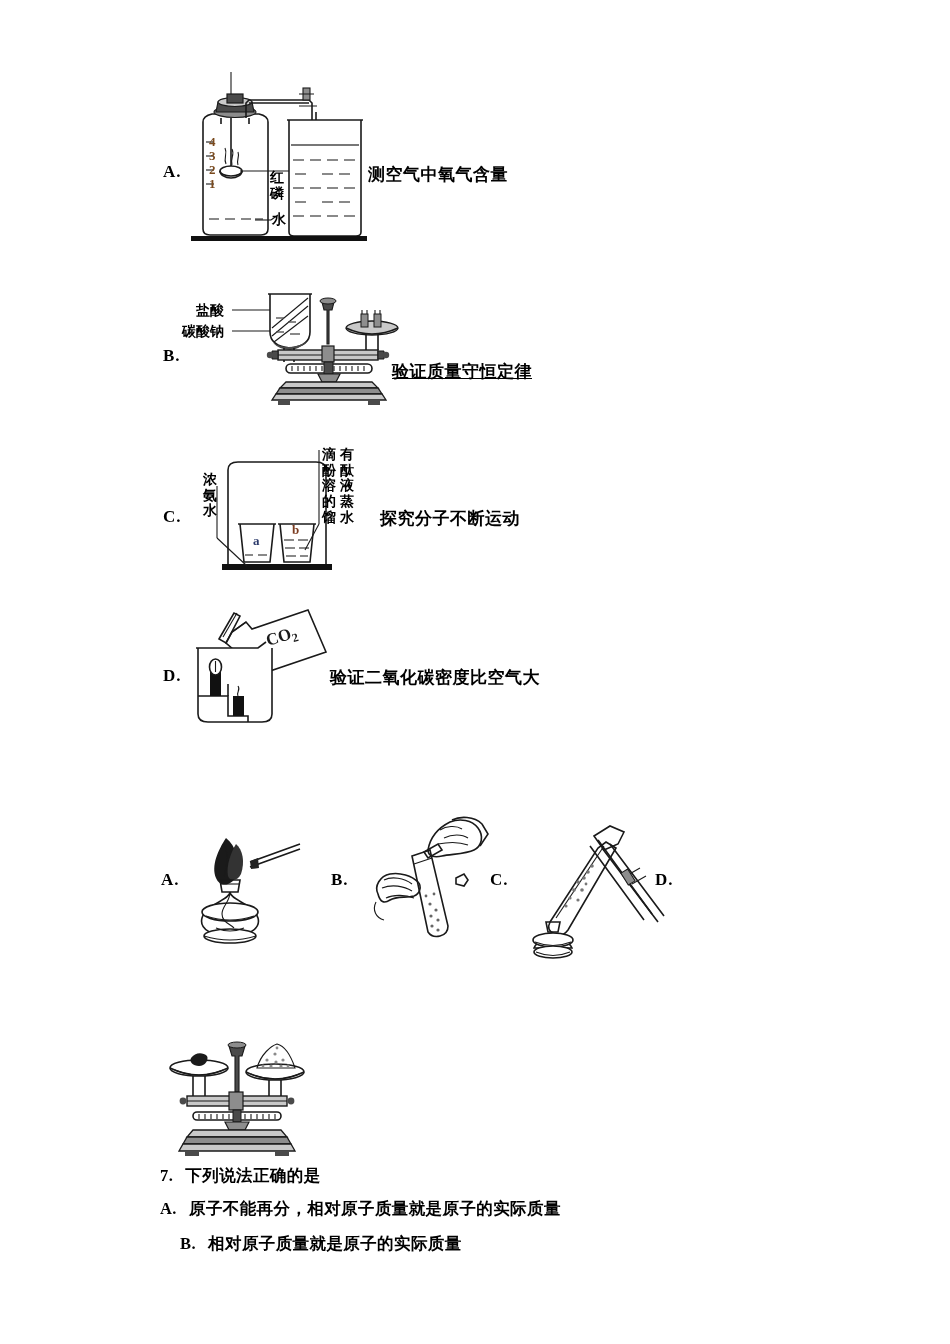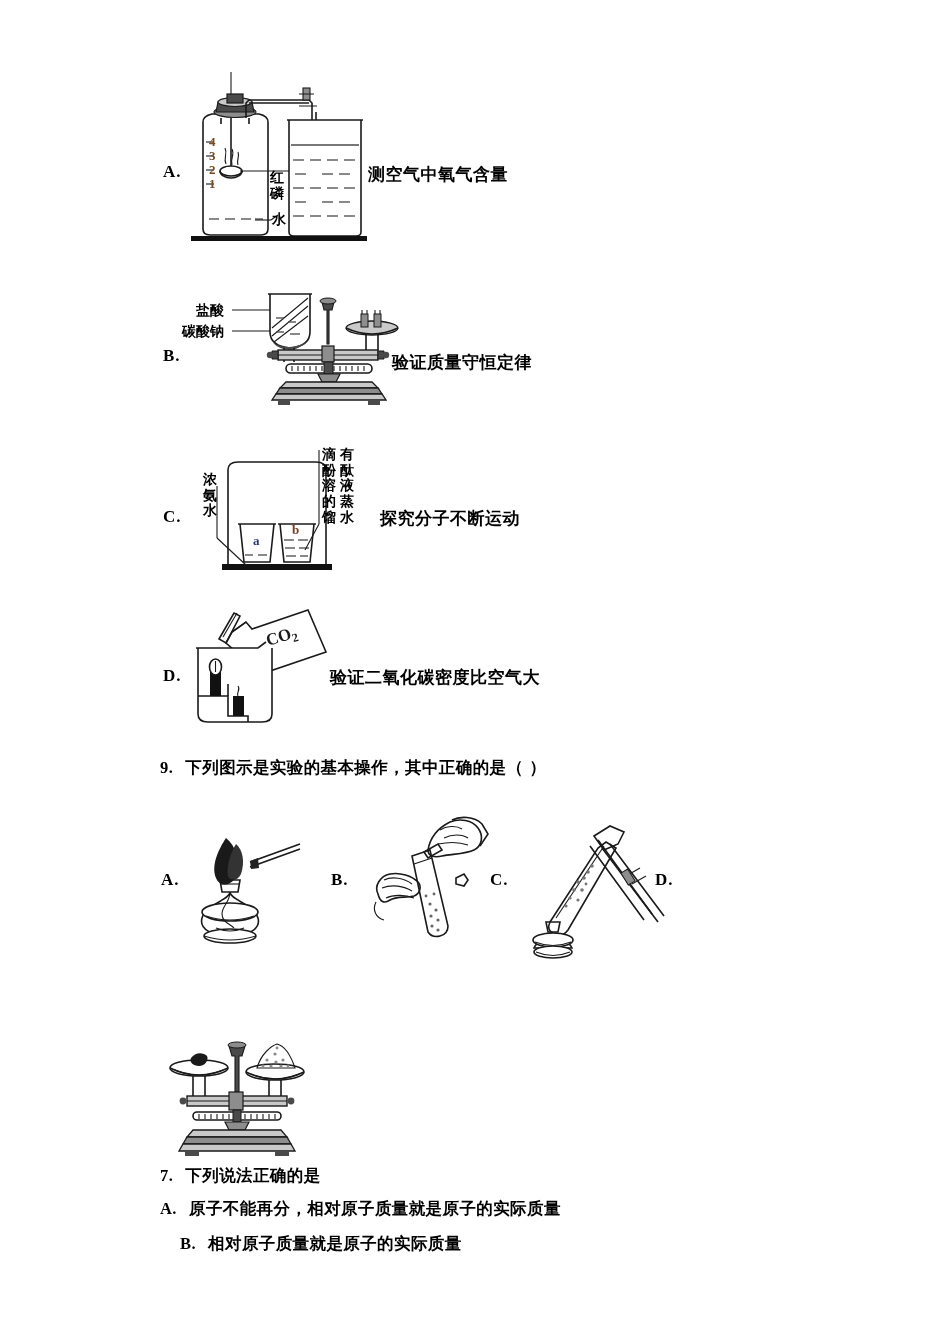--- a/index.html
+++ b/index.html
@@ -264,21 +264,21 @@
     </svg>
   </div>
 
   <div class="abs" style="left:232px; top:300px; width:40px; height:40px;">
     <svg width="40" height="40" viewBox="0 0 40 40">
       <line class="ln-thin" x1="0" y1="10" x2="38" y2="10"></line>
       <line class="ln-thin" x1="0" y1="31" x2="38" y2="31"></line>
     </svg>
   </div>
 
-  <div class="abs caption" style="left:392px; top:354px;">验证质量守恒定律</div>
+  <div class="abs caption" style="left:392px; top:363px;text-decoration:underline;">验证质量守恒定律</div>
 
   <div class="abs" style="left:163px; top:508px;">
     <span class="opt-letter">C.</span>
   </div>
 
   <div class="abs annot-v" style="left:203px; top:472px;">浓氨水</div>
 
   <div class="abs" style="left:222px; top:452px; width:110px; height:122px;">
     <svg width="110" height="122" viewBox="0 0 110 122">
 
@@ -354,24 +354,20 @@
       <ellipse cx="29.5" cy="63" rx="6" ry="8" class="glass" stroke="#1a1a1a" stroke-width="1.3"></ellipse>
       <path class="ln-thin" d="M29.5,68 L29.5,57"></path>
 
       <rect x="47" y="92" width="11" height="20" fill="#111111"></rect>
       <path class="ln-thin" d="M52,92 C50,88 55,86 52,82"></path>
     </svg>
   </div>
 
   <div class="abs caption" style="left:330px; top:669px;">验证二氧化碳密度比空气大</div>
 
-  <div class="abs qtext" style="left:160px; top:760px;">
-    <span class="lat">9.</span>
-    <span style="display:inline-block; width:6px;"></span><span>下列图示是实验的基本操作，其中正确的是（   ）</span>
-  </div>
 
   <div class="abs opt-letter" style="left:161px; top:871px;">A.</div>
 
   <div class="abs" style="left:196px; top:824px; width:130px; height:120px;">
     <svg width="130" height="120" viewBox="0 0 130 120">
 
       <path class="ln" d="M54,38 L104,20 M54,43 L104,25"></path>
       <path d="M54,37 L62,34 L63,44 L55,45 Z" fill="#222"></path>
 
       <path d="M30,14 C40,22 44,36 40,52 C36,62 24,64 20,54 C15,42 22,26 30,14 Z" fill="#1a1a1a"></path>

